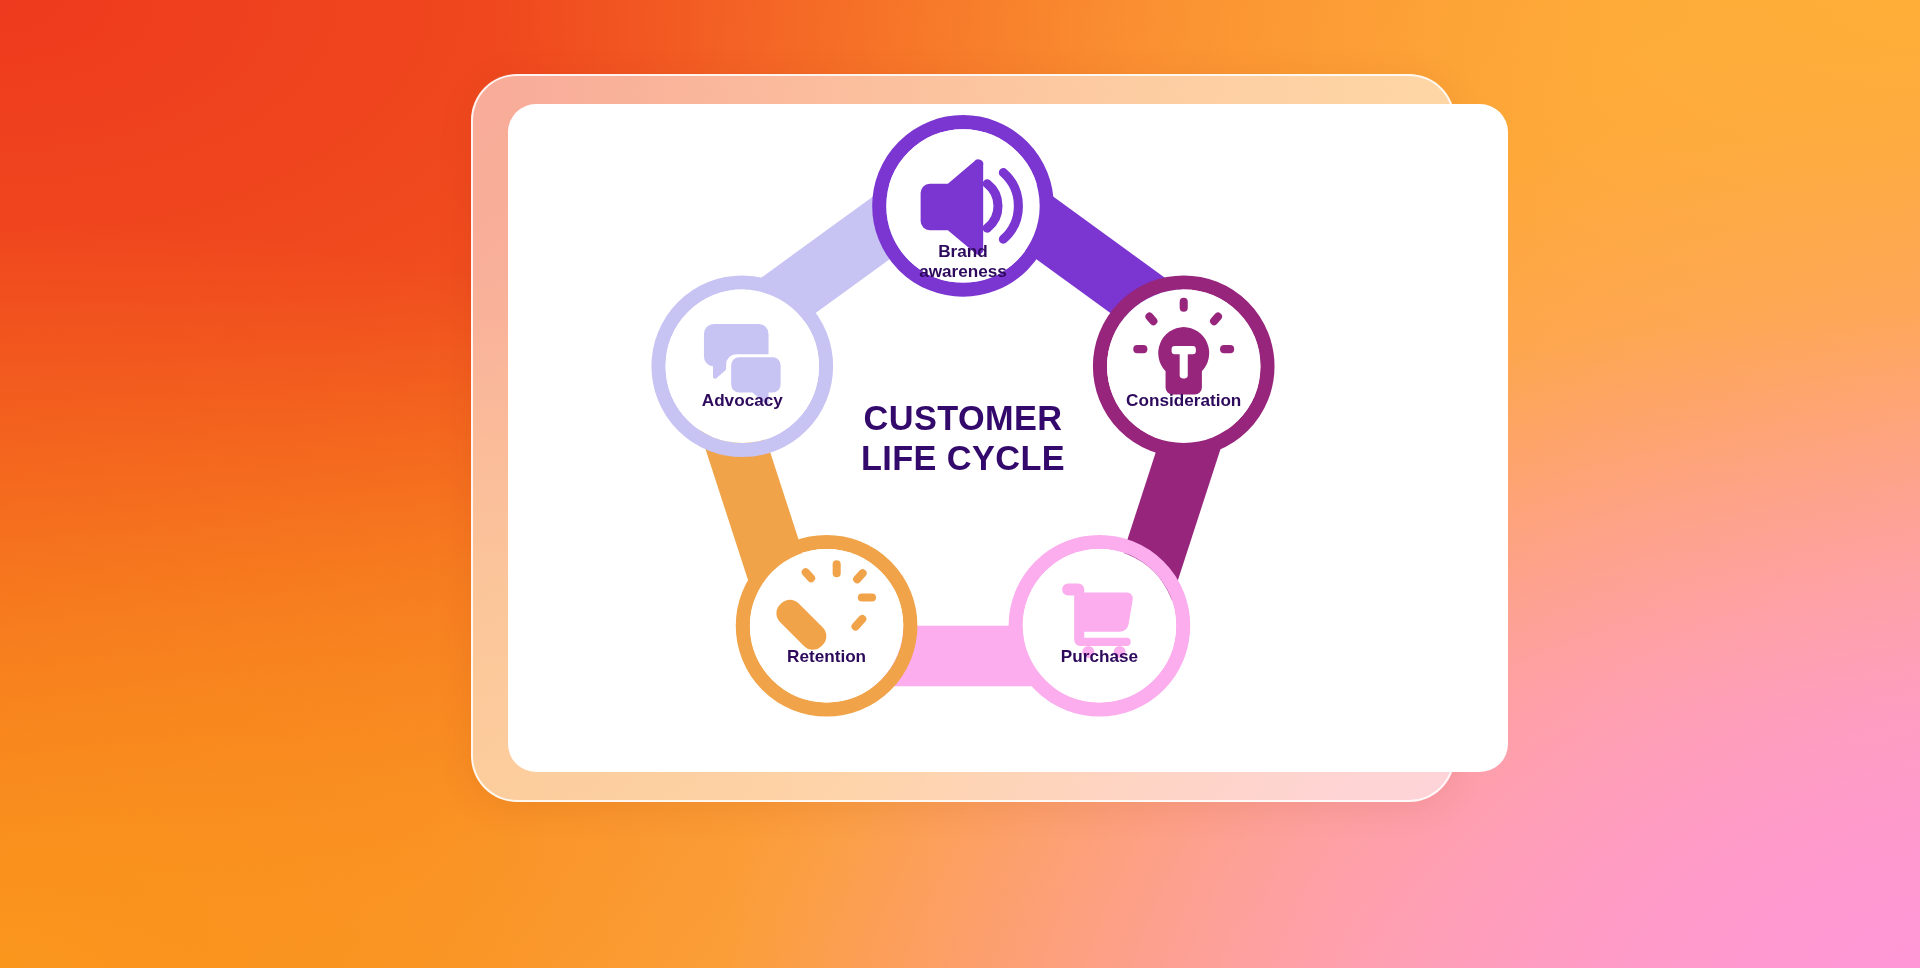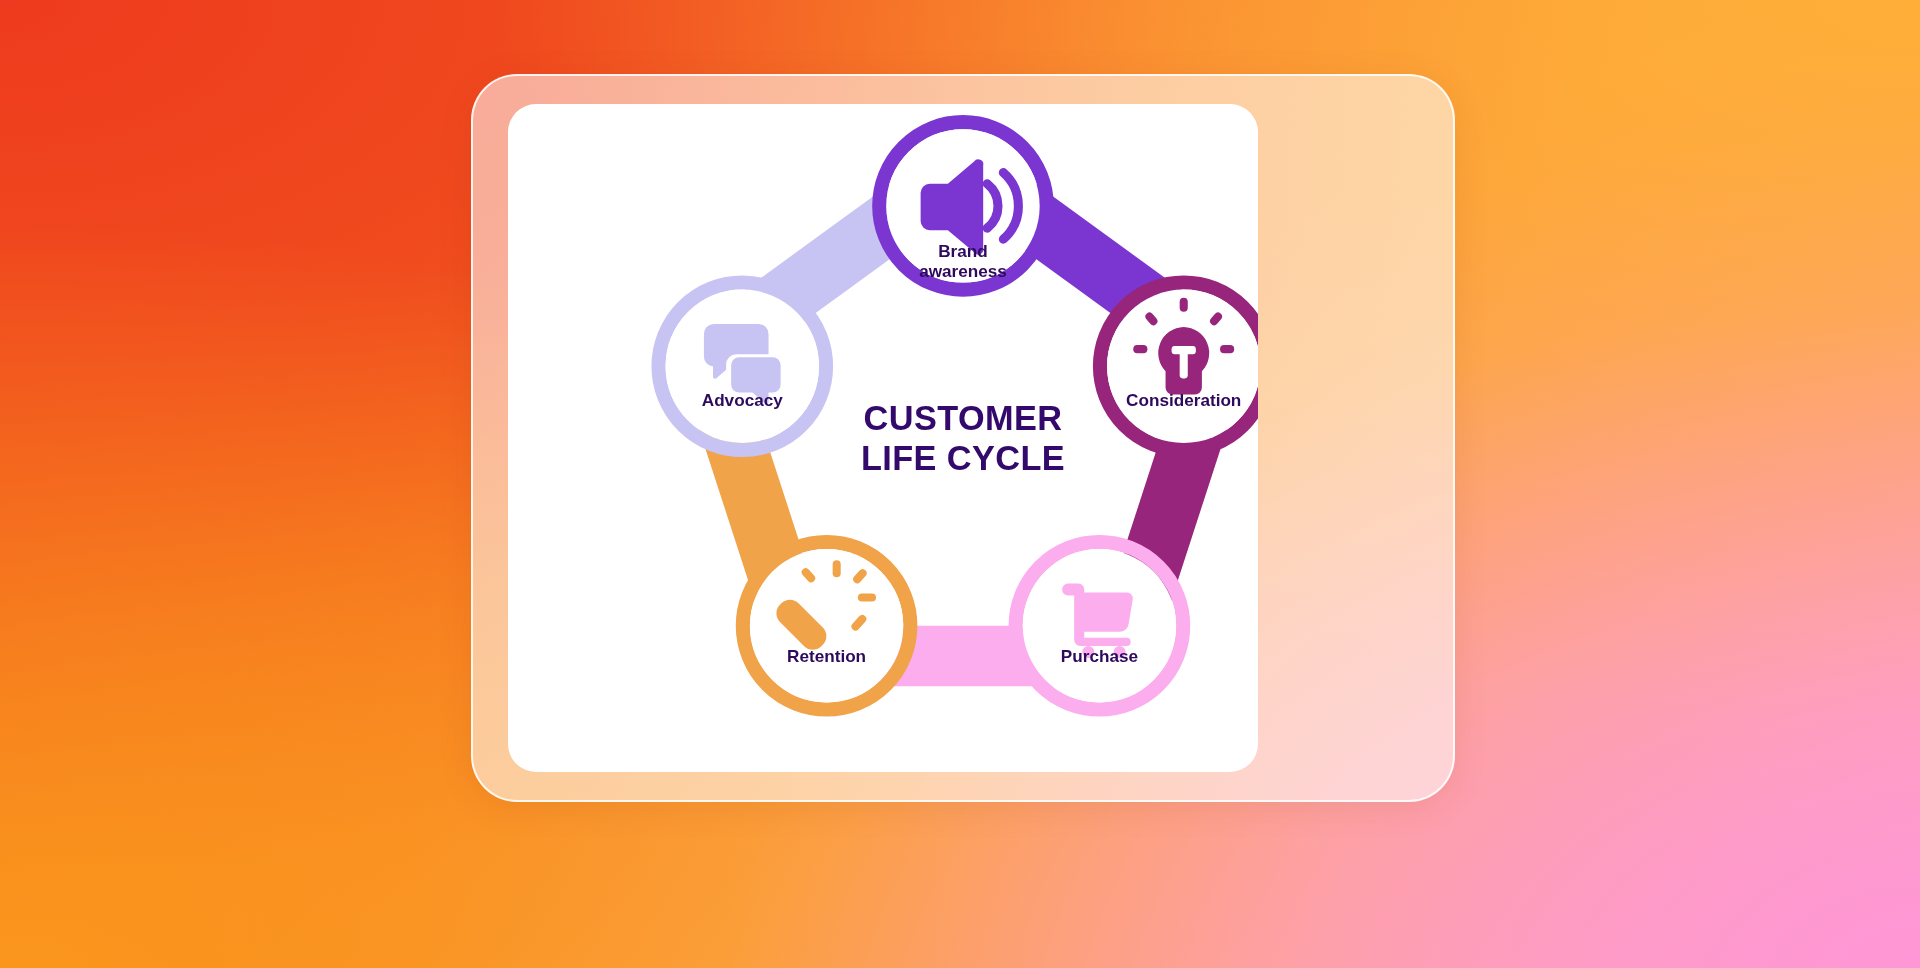--- a/index.html
+++ b/index.html
@@ -20,21 +20,21 @@
   #card-frame {
     position:absolute;
     left:471px; top:74px; width:984px; height:728px;
     border-radius:46px;
     background:rgba(255,255,255,0.55);
     border:2px solid rgba(255,255,255,0.85);
     box-shadow:0 6px 34px rgba(140,40,10,0.10);
   }
   #card {
     position:absolute;
-    left:508px; top:104px; width:750px; height:668px;
+    left:508px; top:104px; width:1000px; height:668px;
     border-radius:28px;
     background:#ffffff;
     overflow:hidden;
   }
   #diagram { position:absolute; left:0; top:0; width:910px; height:668px; }
   .node-label {
     font-weight:bold;
     fill:#2d0a5c;
     text-anchor:middle;
     font-family:"Liberation Sans", sans-serif;

